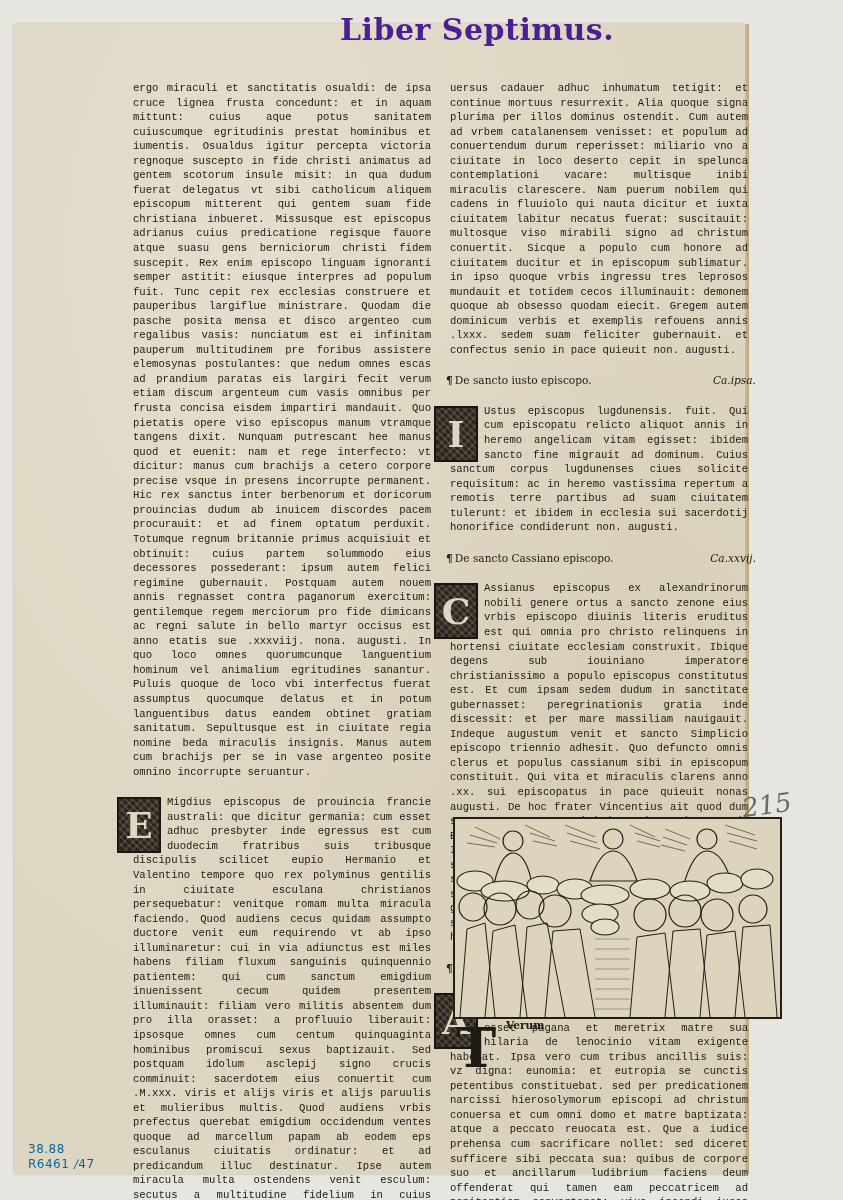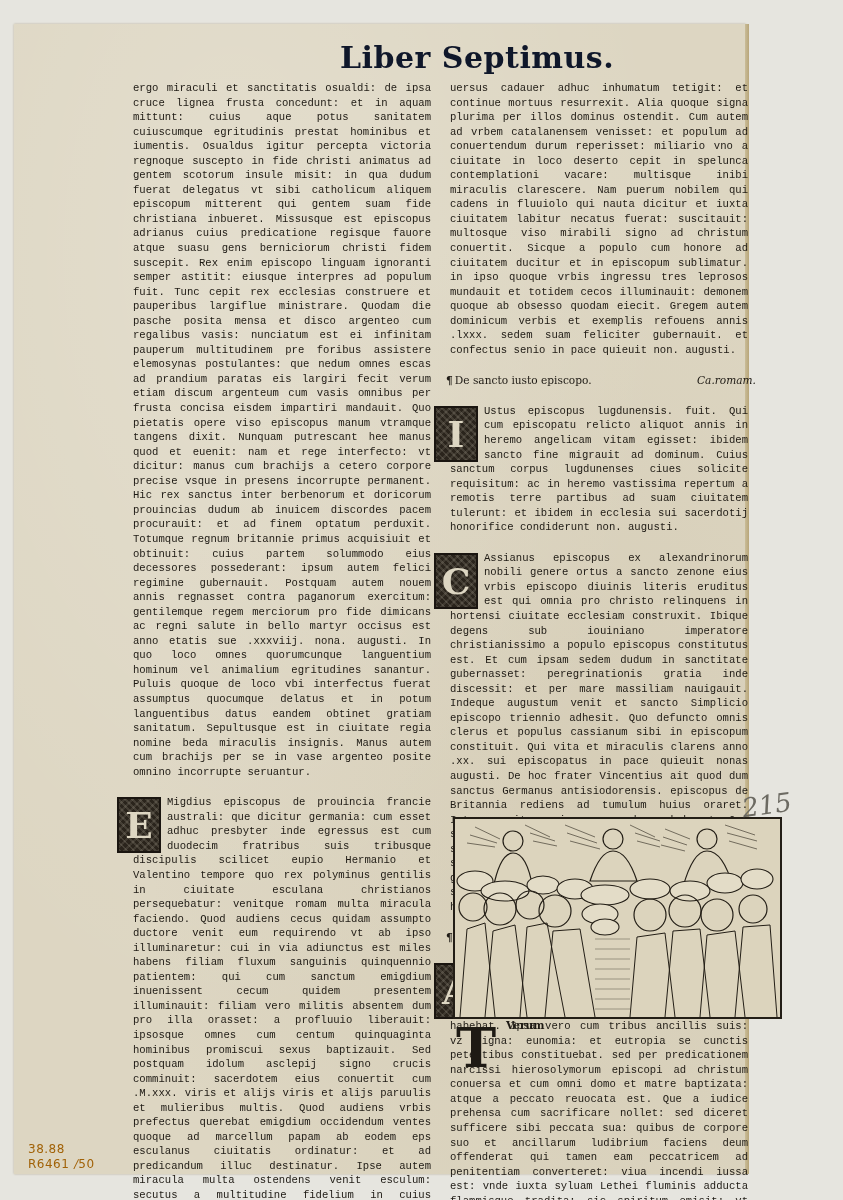--- a/index.html
+++ b/index.html
@@ -14,23 +14,23 @@
     background-image:
       radial-gradient(ellipse at 30% 20%, rgba(255,255,255,0.18), transparent 60%),
       radial-gradient(ellipse at 80% 70%, rgba(160,140,100,0.12), transparent 55%);
     box-shadow: 0 0 2px rgba(120,100,60,0.4);
   }
   .sheet-edge {
     position:absolute; right:-3px; top:0; width:4px; height:100%;
     background:linear-gradient(to right, #c9bc98, #b8a67a);
   }
   .running-head {
-    position:absolute; left:340px; top:40px; width:260px; height:40px;
+    position:absolute; left:340px; top:12px; width:260px; height:40px;
     font-family:"DejaVu Serif", serif; font-weight:bold; font-size:30px;
-    color:#0f172a; letter-spacing:0.5px; white-space:nowrap;
+    color:#4c1d95; letter-spacing:0.5px; white-space:nowrap;
   }
   .col {
     position:absolute; top:65px; width:330px;
     font-family:"DejaVu Serif", serif; font-size:10.6px; line-height:14.55px;
     color:#1e1a14; text-align:justify; hyphens:auto;
   }
   .col-left { left:117px; }
   .col-right { left:434px; }
   .para { margin:16px;font-family:Liberation Mono, monospace; }
   .heading {
@@ -65,21 +65,21 @@
   }
   .catchword { text-align:left; padding-right:10px; font-weight:bold; }
   .folio-note {
     position:absolute; left:742px; top:790px;
     font-family:"DejaVu Serif", serif; font-style:italic; font-size:26px;
     color:#6c6a62; transform:rotate(-8deg);
   }
   .accession {
     position:absolute; left:28px; top:1142px;
     font-family:"DejaVu Sans", sans-serif; font-size:12px; line-height:15px;
-    color:#a16207; letter-spacing:0.5px;
+    color:#0369a1; letter-spacing:0.5px;
   }
   .accession .slash { display:inline-block; transform:skewX(-10deg); }
 </style>
 </head>
 <body>
 
 <div class="sheet">
   <div class="sheet-edge"></div>
 </div>
 
@@ -93,27 +93,31 @@
     <p class="para">Migdius episcopus de prouincia francie australi: que dicitur germania: cum esset adhuc presbyter inde egressus est cum duodecim fratribus suis tribusque discipulis scilicet eupio Hermanio et Valentino tempore quo rex polyminus gentilis in ciuitate esculana christianos persequebatur: venitque romam multa miracula faciendo. Quod audiens cecus quidam assumpto ductore venit eum requirendo vt ab ipso illuminaretur: cui in via adiunctus est miles habens filiam fluxum sanguinis quinquennio patientem: qui cum sanctum emigdium inuenissent cecum quidem presentem illuminauit: filiam vero militis absentem dum pro illa orasset: a profluuio liberauit: ipsosque omnes cum centum quinquaginta hominibus promiscui sexus baptizauit. Sed postquam idolum asclepij signo crucis comminuit: sacerdotem eius conuertit cum .M.xxx. viris et alijs viris et alijs paruulis et mulieribus multis. Quod audiens vrbis prefectus querebat emigdium occidendum ventes quoque ad marcellum papam ab eodem eps esculanus ciuitatis ordinatur: et ad predicandum illuc destinatur. Ipse autem miracula multa ostendens venit esculum: secutus a multitudine fidelium in cuius ingressu demones se incendi clamabant. Quapropter ad eum venientes egri numero .cl. qui ab eorum dijs curari non poterant: precepto ab eo sacro baptismate omnes a diuersis languoribus sanati sunt. vnde et propter hec miracula populi templa .xij. euerterunt idolaque igni tradiderunt: verum cum sanctus orationem ad deum fudisset: mox facto terremotu cetera phana idolorum numero .xxij. subito corruerunt multique ad christum visis tot miraculis conuersi sunt: et in ipso oppido tres ecclesias construxerunt. Cum autem a rege quereretur persequutionem fugiens ad vrbem picenam venit susceptus a matrona christiana vbi demerso in fluuium simulachro phanoque oratione destructo multos ad christum conuertit. Tandem rex polyminus ipsum detinuit: et hortabatur vt dijs immolaret: promittens ei se filiam suam in coniugem daturum. Quamque ei tradidit vt ipsam ad sacrificia prouocaret. Emigdius vero puellam se tentantem ad christum sua predicatione conuertit: aquamque de saxo producens ipsam continuo baptizauit. Alios quoque plures quos aduersis primum languoribus sanos effecerat: eadem vnda perfudit. Quo rex audiens ipsum in eodem loco iuxta flumen rheonti decollari precepit. Sed antequam decollaretur dicitur orasse: vt in ciuitate esculo nullus aliquando esset leprosus vel demoniacus et quod nullus exercitus ipsam vrbem vltra .ix. dies obsidere posset aut ibi perseuerare. Decollatus quoque caput suum in brachio suscepit: et trecentis passibus perambulauit vsque ad montem cenobitarum, qui mons se mirabiliter aperuit: et corpus cum capite intra se recepit: seque continuo reclusit. vbi vsque in presens quiescit. Sanguis autem ipsius a christiana quadam collectus: Esculi reseruatur in ecclesia sua. Qui passus est non. augusti.</p>
   </div>
 
 </div>
 
 <div class="col col-right">
   <p class="para">uersus cadauer adhuc inhumatum tetigit: et continue mortuus resurrexit. Alia quoque signa plurima per illos dominus ostendit. Cum autem ad vrbem catalanensem venisset: et populum ad conuertendum durum reperisset: miliario vno a ciuitate in loco deserto cepit in spelunca contemplationi vacare: multisque inibi miraculis clarescere. Nam puerum nobilem qui cadens in fluuiolo qui nauta dicitur et iuxta ciuitatem labitur necatus fuerat: suscitauit: multosque viso mirabili signo ad christum conuertit. Sicque a populo cum honore ad ciuitatem ducitur et in episcopum sublimatur. in ipso quoque vrbis ingressu tres leprosos mundauit et totidem cecos illuminauit: demonem quoque ab obsesso quodam eiecit. Gregem autem dominicum verbis et exemplis refouens annis .lxxx. sedem suam feliciter gubernauit. et confectus senio in pace quieuit non. augusti.</p>
 
   <div class="heading">
     <span><span class="pilcrow">¶</span><span>De sancto iusto episcopo.</span></span>
-    <span class="chapter-no">Ca.romam.</span>
+    <span class="chapter-no">Ca.ipsa.</span>
   </div>
   <div class="dropcap-wrap">
     <div class="dropcap">I</div>
     <p class="para">Ustus episcopus lugdunensis. fuit. Qui cum episcopatu relicto aliquot annis in heremo angelicam vitam egisset: ibidem sancto fine migrauit ad dominum. Cuius sanctum corpus lugdunenses ciues solicite requisitum: ac in heremo vastissima repertum a remotis terre partibus ad suam ciuitatem tulerunt: et ibidem in ecclesia sui sacerdotij honorifice condiderunt non. augusti.</p>
   </div>
 
+  <div class="heading">
+    <span><span class="pilcrow">¶</span><span>De sancto Cassiano episcopo.</span></span>
+    <span class="chapter-no">Ca.xxvij.</span>
+  </div>
   <div class="dropcap-wrap">
     <div class="dropcap">C</div>
     <p class="para">Assianus episcopus ex alexandrinorum nobili genere ortus a sancto zenone eius vrbis episcopo diuinis literis eruditus est qui omnia pro christo relinquens in hortensi ciuitate ecclesiam construxit. Ibique degens sub iouiniano imperatore christianissimo a populo episcopus constitutus est. Et cum ipsam sedem dudum in sanctitate gubernasset: peregrinationis gratia inde discessit: et per mare massiliam nauigauit. Indeque augustum venit et sancto Simplicio episcopo triennio adhesit. Quo defuncto omnis clerus et populus cassianum sibi in episcopum constituit. Qui vita et miraculis clarens anno .xx. sui episcopatus in pace quieuit nonas augusti. De hoc frater Vincentius ait quod dum sanctus Germanus antisiodorensis. episcopus de Britannia rediens ad tumulum huius oraret. Interrogauit cassianum quomodo se haberet. Qui statim ex tumulo cunctis audientibus respondit se perfrui dulci quiete. et secundum saluatoris aduentum expectare: cuius se germanus orationibus commendauit vt in ipso secundo aduentu partem secum habere mereretur humiliter supplicauit.</p>
   </div>
 
   <div class="heading">
     <span><span class="pilcrow">¶</span><span>De sancta Aphra martyre.</span></span>
     <span class="chapter-no">Ca.xxviij.</span>
   </div>
   <div class="dropcap-wrap">
@@ -211,14 +215,14 @@
 
 <div class="caption-block">
   <div class="dropcap big-T">T</div>
   <div class="catchword">Verum</div>
 </div>
 
 <div class="folio-note">215</div>
 
 <div class="accession">
   <div>38.88</div>
-  <div><span>R6461</span> <span class="slash">/</span><span>50</span></div>
+  <div><span>R6461</span> <span class="slash">/</span><span>47</span></div>
 </div>
 
 </body></html>

